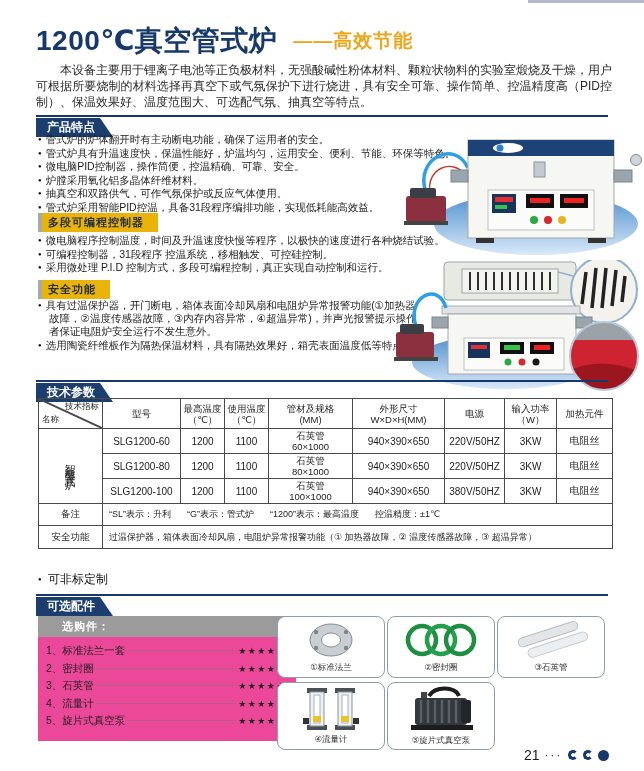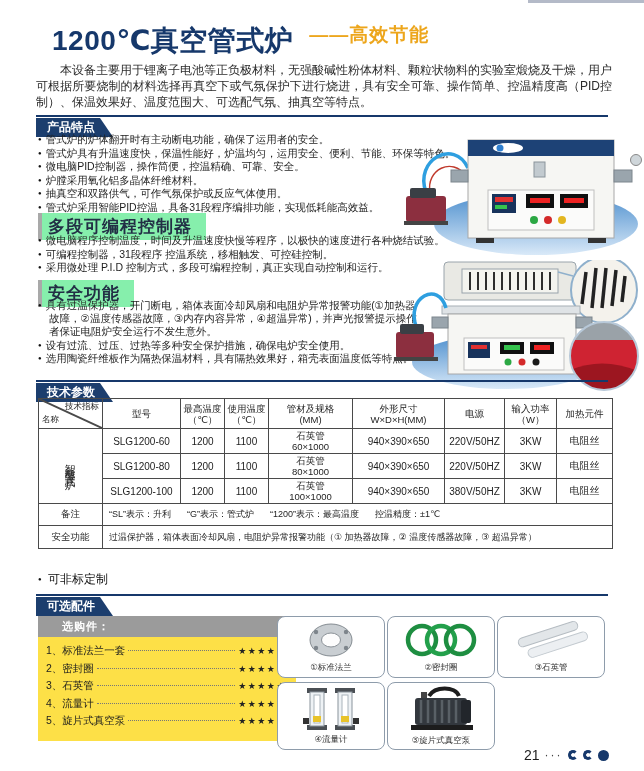--- a/index.html
+++ b/index.html
@@ -1,36 +1,36 @@
 <!DOCTYPE html>
 <html><head>
 <meta charset="utf-8">
 <style>
   html,body{margin:0;padding:0;background:#ffffff;}
   .page{position:relative;width:644px;height:771px;background:#fff;overflow:hidden;
         font-family:"Liberation Sans","DejaVu Sans",sans-serif;color:#222;}
   .top-mark{position:absolute;top:0;left:528px;width:116px;height:3px;background:#76819a;opacity:.55;}
 
   
-  .hdr{position:absolute;left:36px;top:22px;display:flex;align-items:flex-start;white-space:nowrap;margin-left:16px;}
+  .hdr{position:absolute;left:36px;top:22px;display:flex;align-items:center;white-space:nowrap;}
   .title{font-size:28px;font-weight:bold;color:#16386b;letter-spacing:.5px;}
   .subtitle{font-size:19px;font-weight:bold;color:#eda61c;margin-left:16px;letter-spacing:1px;}
 
   .intro{position:absolute;left:36px;top:62px;width:576px;font-size:12px;line-height:16px;
          color:#2b2b2b;text-indent:2em;text-align:justify;}
 
   
   .section-head{position:absolute;left:36px;width:572px;border-top:2px solid #16386b;}
   .badge{display:inline-block;background:#1c3e6e;color:#fff;font-size:12px;font-weight:bold;
          line-height:19px;padding:0 18px 0 11px;
          clip-path:polygon(0 0,calc(100% - 13px) 0,100% 100%,0 100%);}
 
   
-  .subhead{position:absolute;left:38px;background:#86efac;border-left:4px solid #a9a9a9;
-           color:#222f45;font-size:17px;font-weight:bold;padding:2px 14px 2px 6px;letter-spacing:1px;}
+  .subhead{position:absolute;left:38px;background:#eab308;border-left:4px solid #a9a9a9;
+           color:#222f45;font-size:11px;font-weight:bold;padding:2px 14px 2px 6px;letter-spacing:1px;}
 
   
   .blist{position:absolute;left:38px;list-style:none;margin:0;padding:0;font-size:10.5px;line-height:13px;color:#1d1d1d;}
   .blist li{padding-left:11px;text-indent:-11px;margin-bottom:.5px;}
   .blist li::before{content:"●";font-size:6px;vertical-align:2px;margin-right:4px;color:#111;}
 
   
   .spec-wrap{position:absolute;left:38px;top:398px;}
   table.spec{border-collapse:collapse;table-layout:fixed;width:574px;font-size:10px;color:#1d1d1d;}
   table.spec th,table.spec td{border:1px solid #4a4a4a;text-align:center;vertical-align:middle;
@@ -48,21 +48,21 @@
   .note-cell{text-align:left !important;padding-left:6px !important;}
   .note-cell span{margin-right:16px;}
   .lbl-cell{font-size:9.5px;}
 
   .custom-note{position:absolute;left:38px;top:571px;font-size:12px;color:#111;}
   .custom-note::before{content:"●";font-size:6px;vertical-align:2px;margin-right:3px;}
 
   
   .opt-panel{position:absolute;left:38px;top:616px;width:258px;}
   .opt-header{background:#9b9b9b;color:#fff;font-size:11px;font-weight:bold;padding:3px 24px;letter-spacing:1px;}
-  .opt-list{background:#fde047;padding:7px 10px 9px 8px;}
+  .opt-list{background:#ec4899;padding:7px 10px 9px 8px;}
   .opt-item{display:flex;align-items:baseline;font-size:10.5px;height:17.5px;color:#1d1d1d;}
   .leader{flex:1;border-bottom:1px dotted #777;margin:0 3px;transform:translateY(-3px);}
   .opt-stars{font-size:9px;letter-spacing:1.5px;color:#222;}
 
   
   .card{position:absolute;width:106px;border:1px solid #8e9cab;border-radius:8px;background:#fff;
         display:flex;flex-direction:column;align-items:center;justify-content:center;}
   .card-img{flex:1;display:flex;align-items:center;justify-content:center;width:100%;}
   .card-caption{font-size:8.5px;color:#333;padding-bottom:3px;}
   .c1{left:277px;top:616px;height:60px;}
@@ -118,21 +118,20 @@
     <li>微电脑程序控制温度，时间及升温速度快慢等程序，以极快的速度进行各种烧结试验。</li>
     <li>可编程控制器，31段程序 控温系统，移相触发、可控硅控制。</li>
     <li>采用微处理 P.I.D 控制方式，多段可编程控制，真正实现自动控制和运行。</li>
   </ul>
 
   <div class="subhead" style="top:280px">
     <span>安全功能</span>
   </div>
   <ul class="blist" style="top:299px;width:382px;">
     <li>具有过温保护器，开门断电，箱体表面冷却风扇和电阻炉异常报警功能(①加热器故障，②温度传感器故障，③内存内容异常，④超温异常)，并声光报警提示操作者保证电阻炉安全运行不发生意外。</li>
-    <li>设有过流、过压、过热等多种安全保护措施，确保电炉安全使用。</li>
     <li>选用陶瓷纤维板作为隔热保温材料，具有隔热效果好，箱壳表面温度低等特点。</li>
   </ul>
 
   <div class="photo furnace1">
     <svg width="248" height="142" viewBox="0 0 248 142">
       <defs>
         <linearGradient id="g1" x1="0" y1="0" x2="0" y2="1">
           <stop offset="0" stop-color="#4d8fce"></stop>
             <stop offset="1" stop-color="#d9e9f8"></stop>
         </linearGradient>

